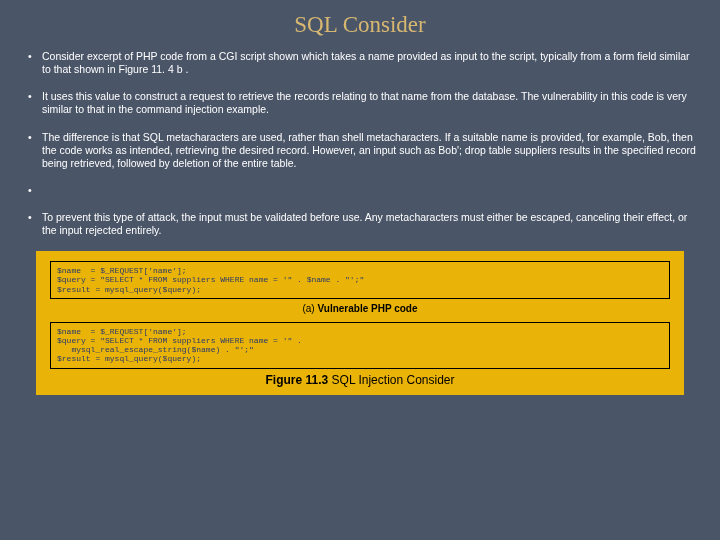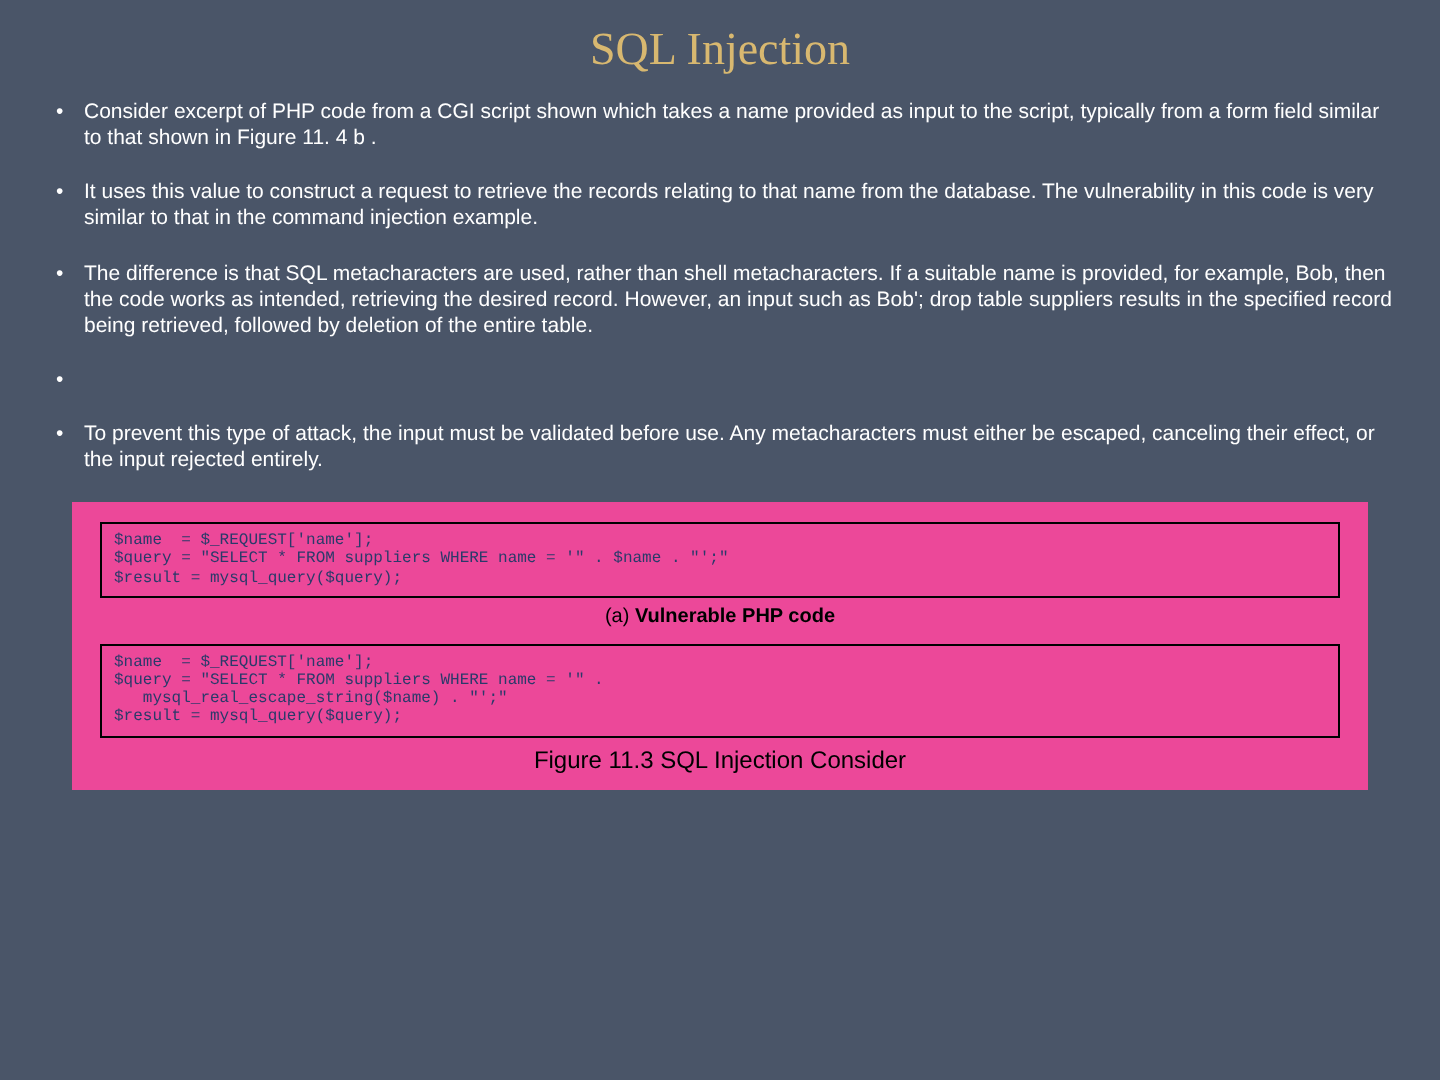--- a/index.html
+++ b/index.html
@@ -32,21 +32,21 @@
     display: flex;
     font-size: 10.5px;
     line-height: 1.25;
     margin-bottom: 14px;
   }
   .bullets li .dot {
     width: 14px;
     flex: 0 0 14px;
   }
   .figure-block {
-    background: #ec4899;
+    background: #eab308;
     color: #000;
     margin: 6px 18px 0 18px;
     padding: 10px 14px 8px 14px;
   }
   .code-box {
     border: 1px solid #000;
     padding: 4px 6px;
     font-family: "Courier New", monospace;
     font-size: 8px;
     line-height: 1.15;
@@ -64,27 +64,27 @@
   }
   .caption .light {
     font-weight: normal;
   }
   .fig-caption {
     text-align: center;
     font-size: 12px;
     margin-top: 4px;
     color: #000;
   }
-  .fig-caption .bold { font-weight: normal; margin-top: 24px; }
+  .fig-caption .bold { font-weight: bold; margin-top: 24px; }
 </style>
 </head>
 <body>
 
 <div class="slide">
-  <h1 class="title">SQL Injection</h1>
+  <h1 class="title">SQL Consider</h1>
 
   <ul class="bullets">
     <li>
       <span class="dot">•</span>
       <span>Consider excerpt of PHP code from a CGI script shown which takes a name provided as input to the script, typically from a form field similar to that shown in Figure 11. 4 b .</span>
     </li>
     <li>
       <span class="dot">•</span>
       <span>It uses this value to construct a request to retrieve the records relating to that name from the database. The vulnerability in this code is very similar to that in the command injection example.</span>
     </li>

